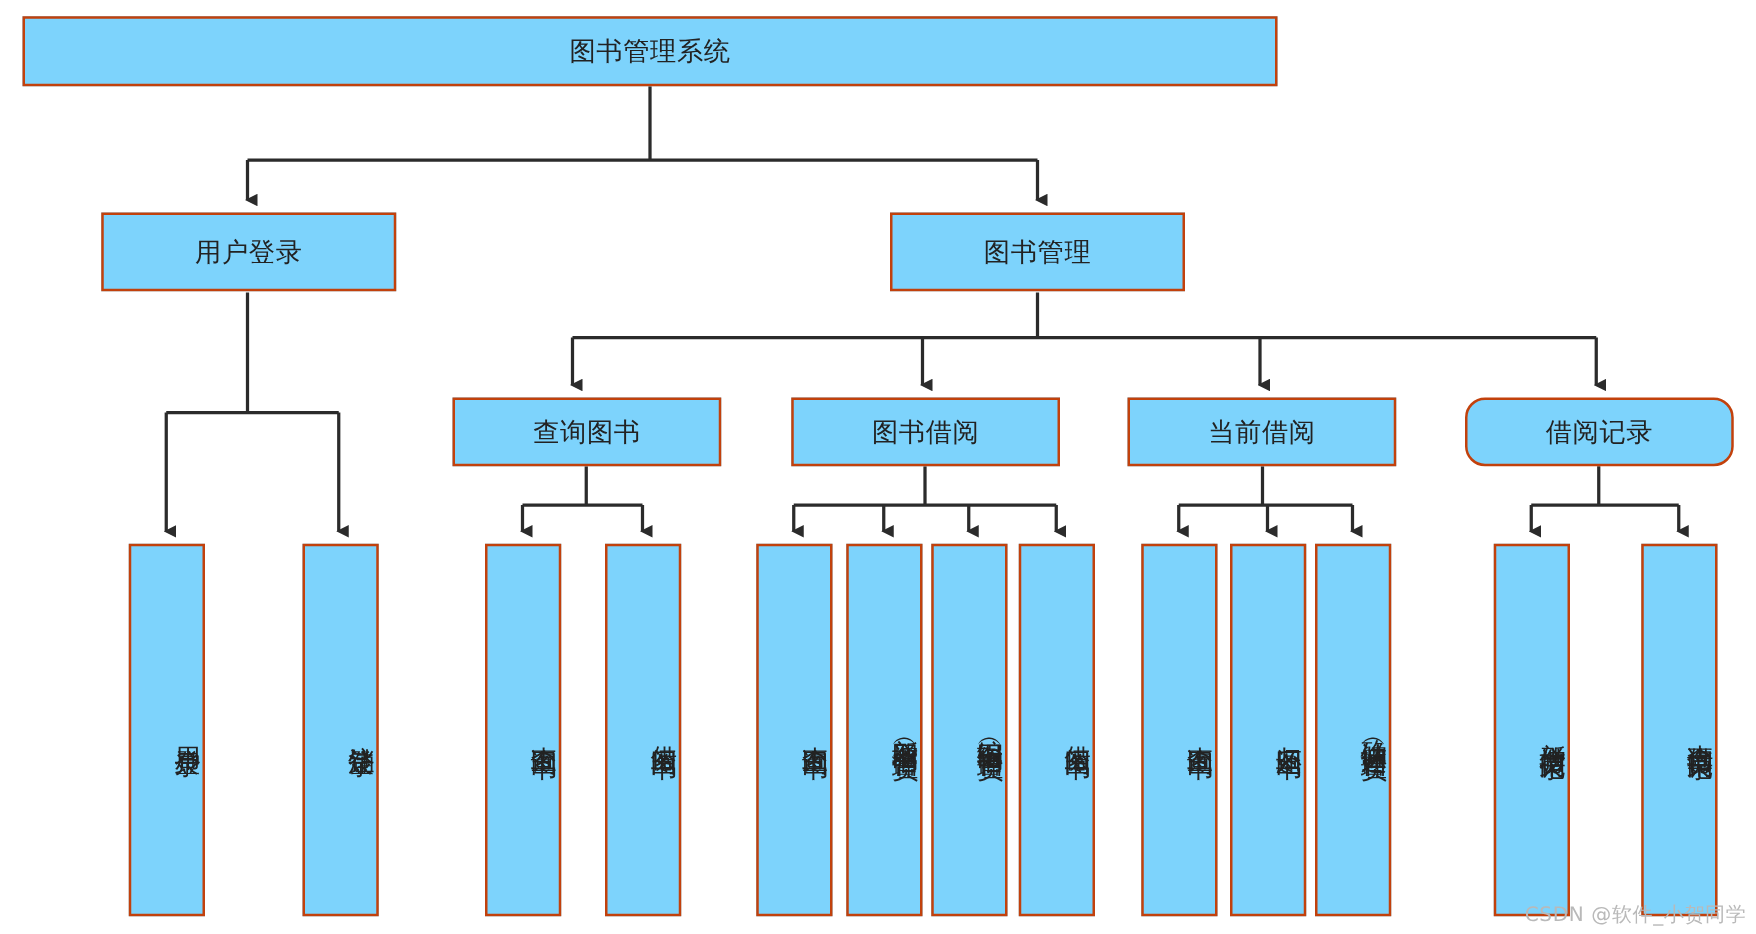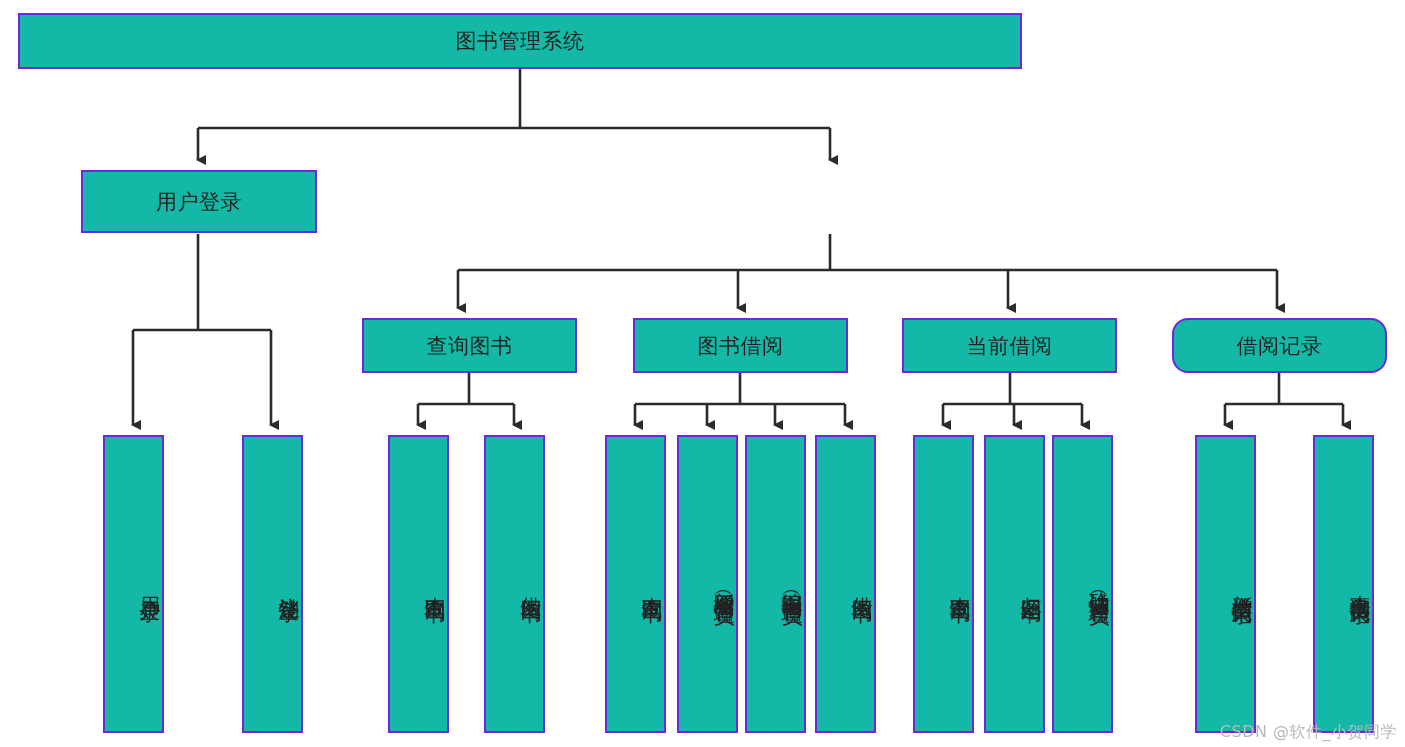--- a/index.html
+++ b/index.html
@@ -21,22 +21,22 @@
     position: absolute;
     left: 0;
     top: 0;
     width: 1405px;
     height: 747px;
     pointer-events: none;
   }
   .node {
     position: absolute;
     box-sizing: border-box;
-    border: 2px solid #6d28d9;
-    background: #14b8a6;
+    border: 2px solid #c2410c;
+    background: #7dd3fc;
     display: flex;
     align-items: center;
     justify-content: center;
     color: #222222;
   }
   .node.horizontal {
     font-size: 21px;
     letter-spacing: 0.5px;
   }
   .node.vertical {
@@ -127,20 +127,23 @@
     </g>
   </svg>
 
   <div class="node horizontal" style="left:18px; top:13px; width:1004px; height:56px;">
     <span class="label">图书管理系统</span>
   </div>
 
   <div class="node horizontal" style="left:81px; top:170px; width:236px; height:63px;">
     <span class="label">用户登录</span>
   </div>
+  <div class="node horizontal" style="left:712px; top:170px; width:236px; height:63px;">
+    <span class="label">图书管理</span>
+  </div>
 
   <div class="node horizontal" style="left:362px; top:318px; width:215px; height:55px;">
     <span class="label">查询图书</span>
   </div>
   <div class="node horizontal" style="left:902px; top:318px; width:215px; height:55px;">
     <span class="label">当前借阅</span>
   </div>
   <div class="node horizontal" style="left:633px; top:318px; width:215px; height:55px;">
     <span class="label">图书借阅</span>
   </div>

